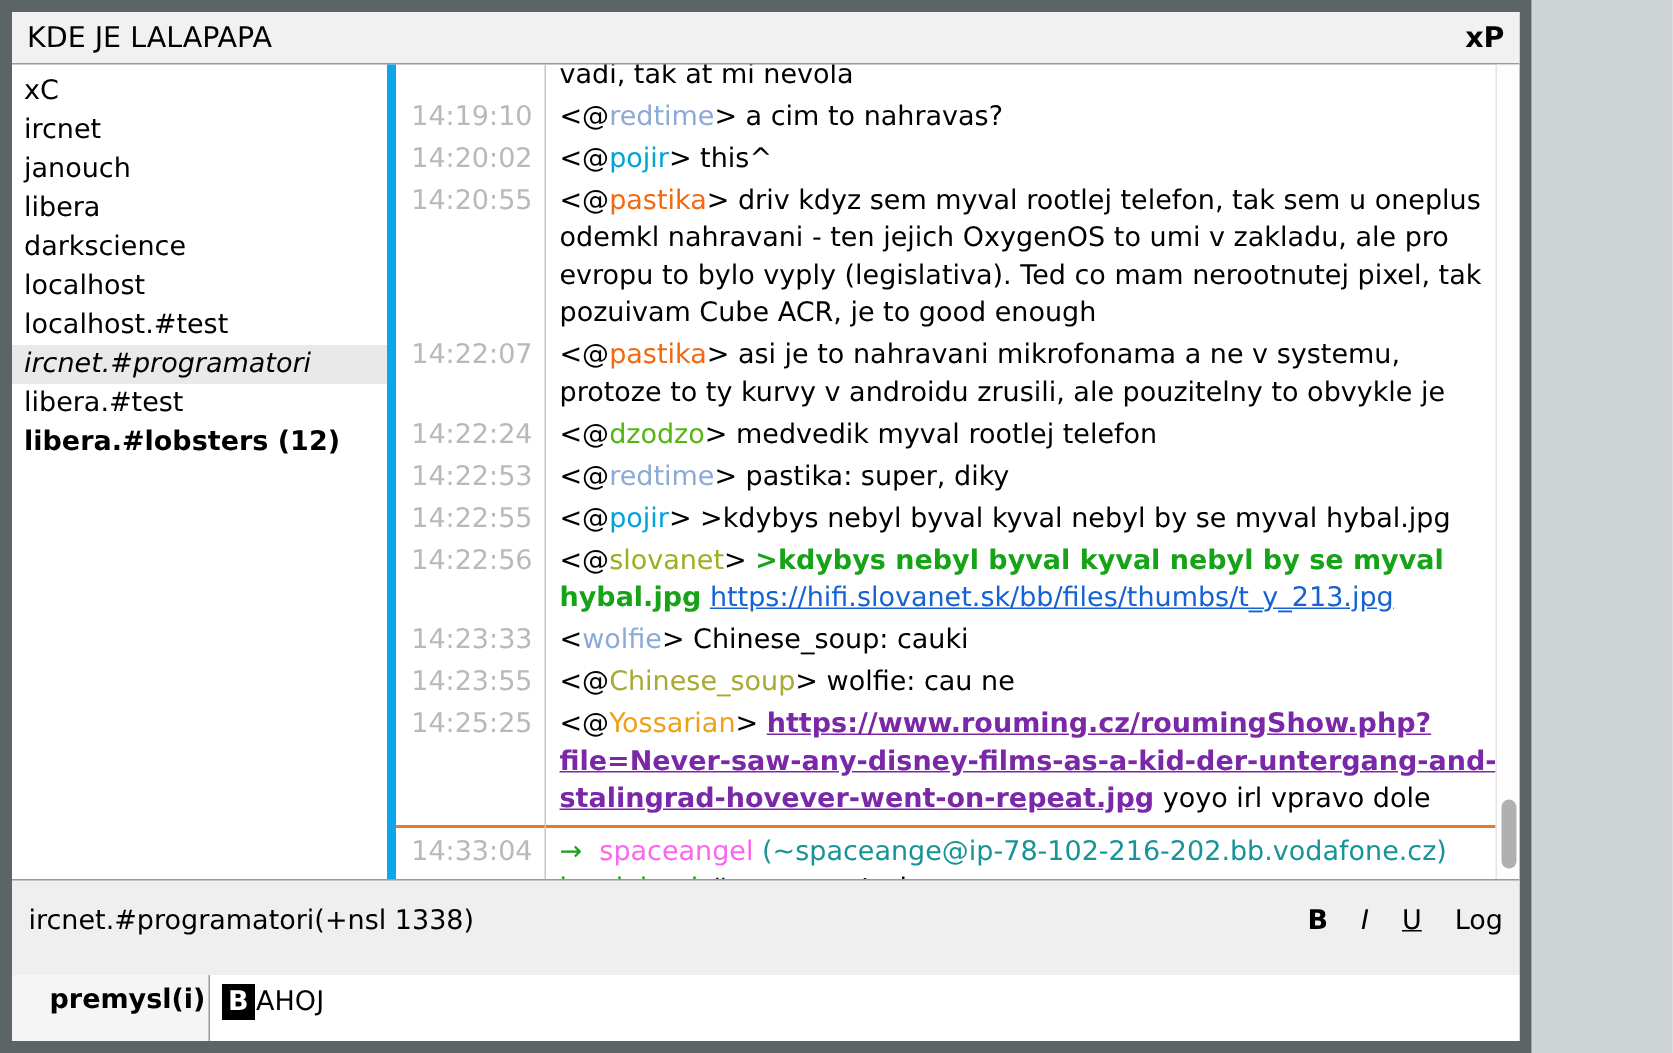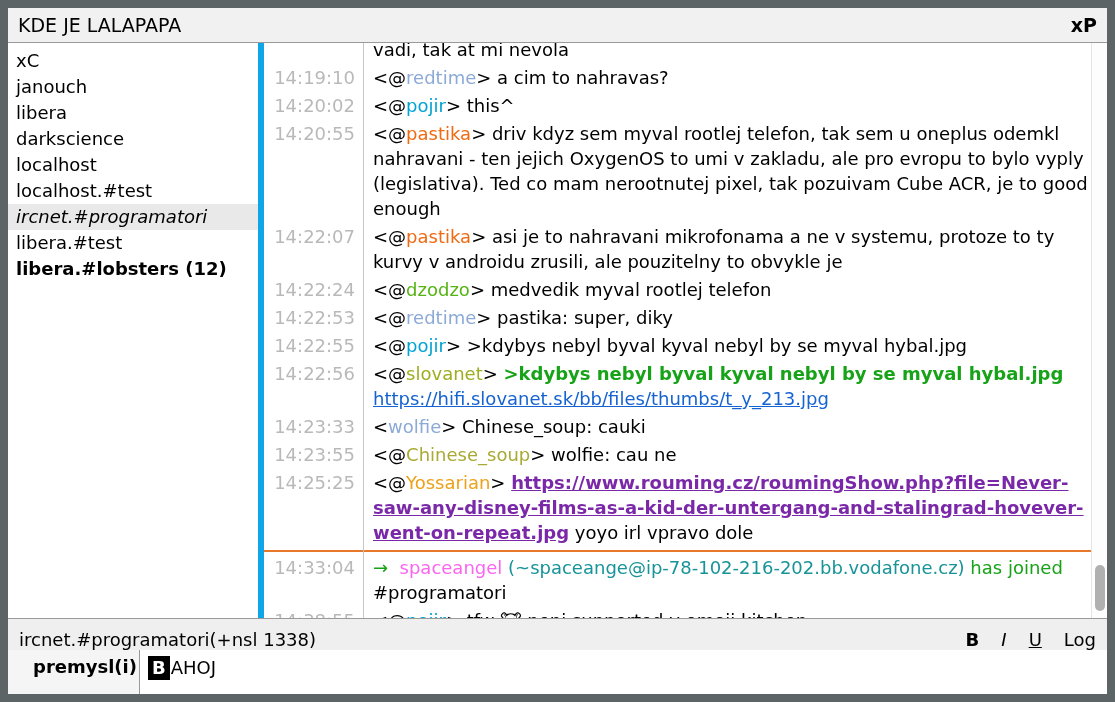--- a/index.html
+++ b/index.html
@@ -1,17 +1,17 @@
 <!DOCTYPE html>
 <html style="--c-window-border: #5c6466; --c-titlebar-bg: #f1f1f1; --c-panel-bg: #efefef; --c-selected-bg: #e9e9e9; --c-timestamp: #b9b9b9; --c-separator-line: #c6c6c6; --c-unread-marker: #e8792b; --c-redtime: #8caad6; --c-pojir: #00a3d4; --c-pastika: #f06a11; --c-dzodzo: #56b414; --c-cancerb: #9fae20; --c-wolfie: #8caad6; --c-chinese-soup: #a9a934; --c-yossarian: #eda11a; --c-green: #17a317; --c-link: #1563d2; --c-link-visited: #7a28a8; --c-join-nick: #fa66f0; --c-join-host: #189499; --c-scrollbar-thumb: #b0b0b0;"><head>
 <meta charset="utf-8">
 <style>
   html,body{margin:0;padding:0;background:#cfd4d6;}
   .window{
-    box-sizing:border-box;width:1115px;height:702px;
+    box-sizing:border-box;width:1021px;height:702px;
     border:8px solid var(--c-window-border,#5c6466);
     background:#fff;display:flex;flex-direction:column;
     font-family:"DejaVu Sans","Liberation Sans",sans-serif;color:#000;
   }
   .titlebar{flex:none;height:34px;background:var(--c-titlebar-bg,#f1f1f1);
     border-bottom:1px solid #9a9a9a;display:flex;align-items:center;
     padding:0 10px;font-size:19px;}
   .titlebar .title{flex:1;}
   .titlebar .tright{font-weight:bold;}
   .main{flex:1;display:flex;min-height:0;}
@@ -31,22 +31,22 @@
   .msg .body{flex:1;min-width:0;padding-left:10px;line-height:25px;
     overflow-wrap:break-word;word-break:break-word;}
   .seg-bold{font-weight:bold;}
   a.msg-link{text-decoration:underline;cursor:pointer;}
   .unread-sep{border-top:2px solid var(--c-unread-marker,#e8792b);margin:5px 0 2px 0;}
   .scrollbar{position:absolute;top:0;right:0;bottom:0;width:15px;background:#fdfdfd;
     border-left:1px solid #e4e4e4;z-index:3;}
   .scroll-thumb{position:absolute;right:2px;bottom:7px;width:10px;height:46px;
     background:var(--c-scrollbar-thumb,#b0b0b0);border-radius:5px;}
   .statusbar{flex:none;height:31px;background:var(--c-panel-bg,#efefef);
-    border-top:1px solid #9a9a9a;display:flex;align-items:flex-end;
-    padding:0 11px;font-size:18px;}
+    border-top:1px solid #9a9a9a;display:flex;align-items:flex-start;
+    padding:16px 11px;font-size:18px;}
   .statusbar .sleft{flex:1;}
   .status-buttons{display:flex;gap:22px;}
   .fmt-btn{cursor:pointer;}
   .fmt-btn.bold{font-weight:bold;}
   .fmt-btn.italic{font-style:italic;}
   .fmt-btn.underline{text-decoration:underline;}
   .inputrow{flex:none;height:44px;display:flex;background:#fff;font-size:18px;}
   .nickbox{box-sizing:border-box;width:132px;flex:none;background:#f5f5f5;
     border-right:1px solid #9a9a9a;font-weight:bold;padding:6px 10px 0 25px;}
   .inputarea{flex:1;padding:6px 8px 0 8px;display:flex;align-items:flex-start;cursor:text;}
@@ -59,20 +59,21 @@
 
 <div class="window">
   <div class="titlebar">
     <div class="title">KDE JE LALAPAPA</div>
     <div class="tright">xP</div>
   </div>
 
   <div class="main">
     <div class="sidebar" id="sidebar">
         <div class="side-item">xC</div>
+        <div class="side-item">ircnet</div>
         <div class="side-item">janouch</div>
         <div class="side-item">libera</div>
         <div class="side-item">darkscience</div>
         <div class="side-item">localhost</div>
         <div class="side-item">localhost.#test</div>
         <div class="side-item selected italic">ircnet.#programatori</div>
         <div class="side-item">libera.#test</div>
         <div class="side-item bold">libera.#lobsters (12)</div>
       </div>
     <div class="chat">

